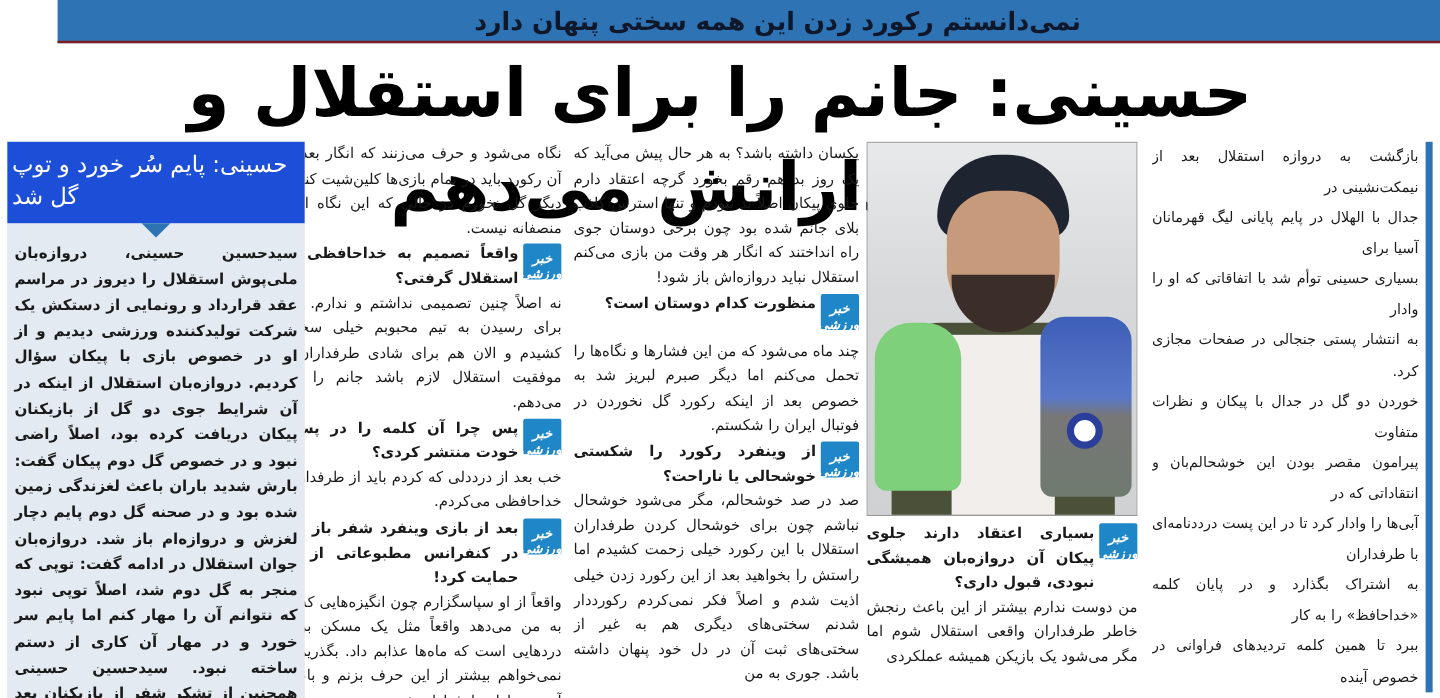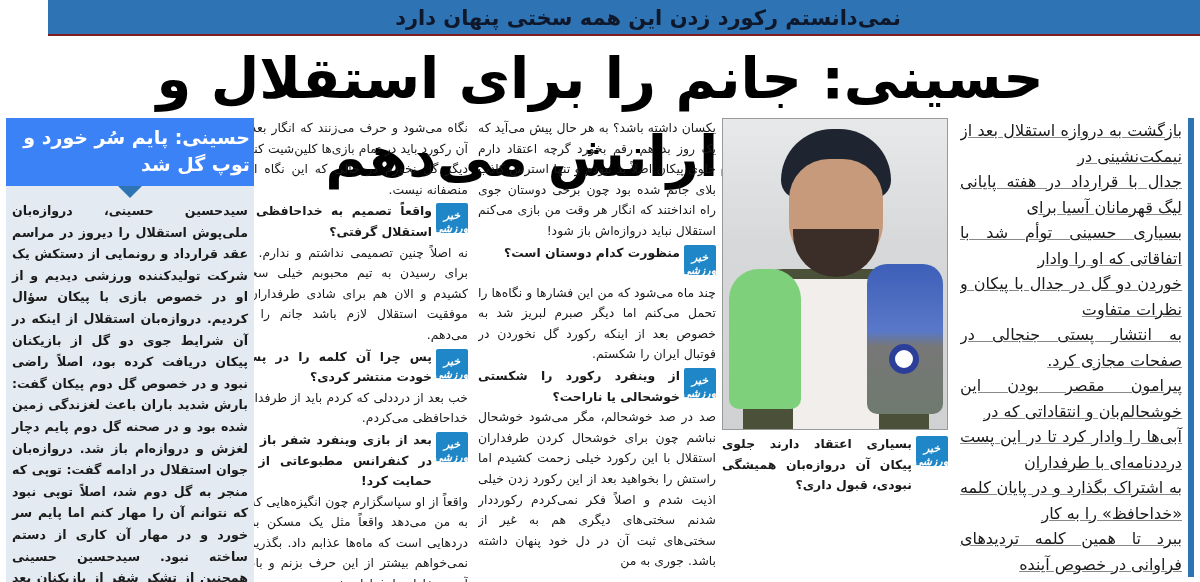--- a/index.html
+++ b/index.html
@@ -25,21 +25,21 @@
   .q { font-weight: bold; position: relative; padding-right: 36px; min-height: 40px; margin-top: 1px; }
   .logo {
     position: absolute; right: 0; top: 2px; width: 32px; height: 30px; border-radius: 2px;
     background: #1f86c7; color: #fff; font-size: 11px; font-weight: bold; line-height: 13px;
     text-align: center; padding-top: 6px; font-style: italic;
   }
 
   
   .col-right { right: 6px; width: 234px; }
   .intro { border-right: 6px solid #2e74b5; padding-right: 6px; }
-  .intro p { text-decoration: underline; text-decoration-color: #888; line-height: 25.5px; font-size: 16px; }
+  .intro p { text-decoration-color: #888; line-height: 25.5px; font-size: 12px; }
 
   
   .col-photo { right: 252px; width: 226px; }
   .photo {
     width: 226px; height: 312px; border: 1px solid #999; position: relative; overflow: hidden;
     background: linear-gradient(#e8e9ea 0%, #d6d8da 40%, #cfd1d3 100%);
   }
   .photo .hair { position: absolute; left: 58px; top: 10px; width: 110px; height: 70px; background: #1e2530; border-radius: 55px 55px 20px 20px; }
   .photo .face { position: absolute; left: 66px; top: 40px; width: 94px; height: 110px; background: #c79a7b; border-radius: 40px 40px 46px 46px; }
   .photo .beard { position: absolute; left: 70px; top: 110px; width: 86px; height: 48px; background: #3b2e28; border-radius: 0 0 44px 44px; }
@@ -48,42 +48,42 @@
   .photo .glove-l { position: absolute; left: 6px; top: 150px; width: 72px; height: 140px; background: #7fd07a; border-radius: 30px 30px 10px 10px; }
   .photo .glove-r { position: absolute; right: 4px; top: 145px; width: 76px; height: 150px; background: linear-gradient(#3e5fb8 0%, #5a78c8 45%, #777 55%, #6f7a6f 100%); border-radius: 20px 20px 10px 10px; }
   .photo .glove-r .badge { position: absolute; left: 22px; top: 80px; width: 30px; height: 30px; border-radius: 50%; background: #fff; border: 6px solid #2b3f9a; }
 
   .col-c3 { right: 484px; width: 238px; margin-left: 42px; }
   .col-c2 { right: 732px; width: 232px; }
 
   
   .col-left { left: 6px; width: 248px; background: #e4eaf1; }
   .box-head {
-    background: #3b82f6; color: #fff; font-weight: bold; font-size: 19px; line-height: 27px;
-    text-align: right; padding: 6px 4px 8px; position: relative;
+    background: #1d4ed8; color: #fff; font-weight: normal; font-size: 19px; line-height: 27px;
+    text-align: left; padding: 6px 4px 8px; position: relative;
   }
   .box-head::after {
     content: ""; position: absolute; bottom: -12px; left: 50%; margin-left: -12px;
     border-left: 12px solid transparent; border-right: 12px solid transparent; border-top: 12px solid #2e74b5;
   }
   .box-body { padding: 14px 6px 0 6px; font-weight: bold; font-size: 12.6px; line-height: 21.6px; text-align: justify; }
 </style>
 </head>
 <body>
 
 <div class="kicker">نمی‌دانستم رکورد زدن این همه سختی پنهان دارد</div>
 <h1 class="headline">حسینی: جانم را برای استقلال و طرفدارانش می‌دهم</h1>
 
 <div class="col col-right">
   <div class="intro">
     <p>بازگشت به دروازه استقلال بعد از نیمکت‌نشینی در</p>
-    <p>جدال با قرارداد در هفته پایانی لیگ قهرمانان آسیا برای</p>
+    <p>جدال با الهلال در پایم پایانی لیگ قهرمانان آسیا برای</p>
     <p>بسیاری حسینی توأم شد با اتفاقاتی که او را وادار</p>
+    <p>به انتشار پستی جنجالی در صفحات مجازی کرد.</p>
     <p>خوردن دو گل در جدال با پیکان و نظرات متفاوت</p>
-    <p>به انتشار پستی جنجالی در صفحات مجازی کرد.</p>
     <p>پیرامون مقصر بودن این خوشحالم‌بان و انتقاداتی که در</p>
     <p>آبی‌ها را وادار کرد تا در این پست درددنامه‌ای با طرفداران</p>
     <p>به اشتراک بگذارد و در پایان کلمه «خداحافظ» را به کار</p>
     <p>ببرد تا همین کلمه تردیدهای فراوانی در خصوص آینده</p>
 
   </div>
 
 </div>
 
 <div class="col col-photo">
@@ -95,20 +95,21 @@
     <div class="beard"></div>
     <div class="glove-l"></div>
     <div class="glove-r">
         <div class="badge"></div>
       </div>
   </div>
   <div class="q" style="margin-top:4px">
     <span class="logo">خبر ورزشی</span>
     <span>بسیاری اعتقاد دارند جلوی پیکان آن دروازه‌بان همیشگی نبودی، قبول داری؟</span>
   </div>
+  <p>من دوست ندارم بیشتر از این باعث رنجش خاطر طرفداران واقعی استقلال شوم اما مگر می‌شود یک بازیکن همیشه عملکردی</p>
 </div>
 
 <div class="col col-c3">
   <p>یکسان داشته باشد؟ به هر حال پیش می‌آید که یک روز بد هم رقم بخورد گرچه اعتقاد دارم جلوی پیکان اصلاً بد نبودم و تنها استرس کاذب بلای جانم شده بود چون برخی دوستان جوی راه انداختند که انگار هر وقت من بازی می‌کنم استقلال نباید دروازه‌اش باز شود!</p>
   <div class="q">
     <span class="logo">خبر ورزشی</span>
     <span>منظورت کدام دوستان است؟</span>
   </div>
   <p>چند ماه می‌شود که من این فشارها و نگاه‌ها را تحمل می‌کنم اما دیگر صبرم لبریز شد به خصوص بعد از اینکه رکورد گل نخوردن در فوتبال ایران را شکستم.</p>
   <div class="q">

